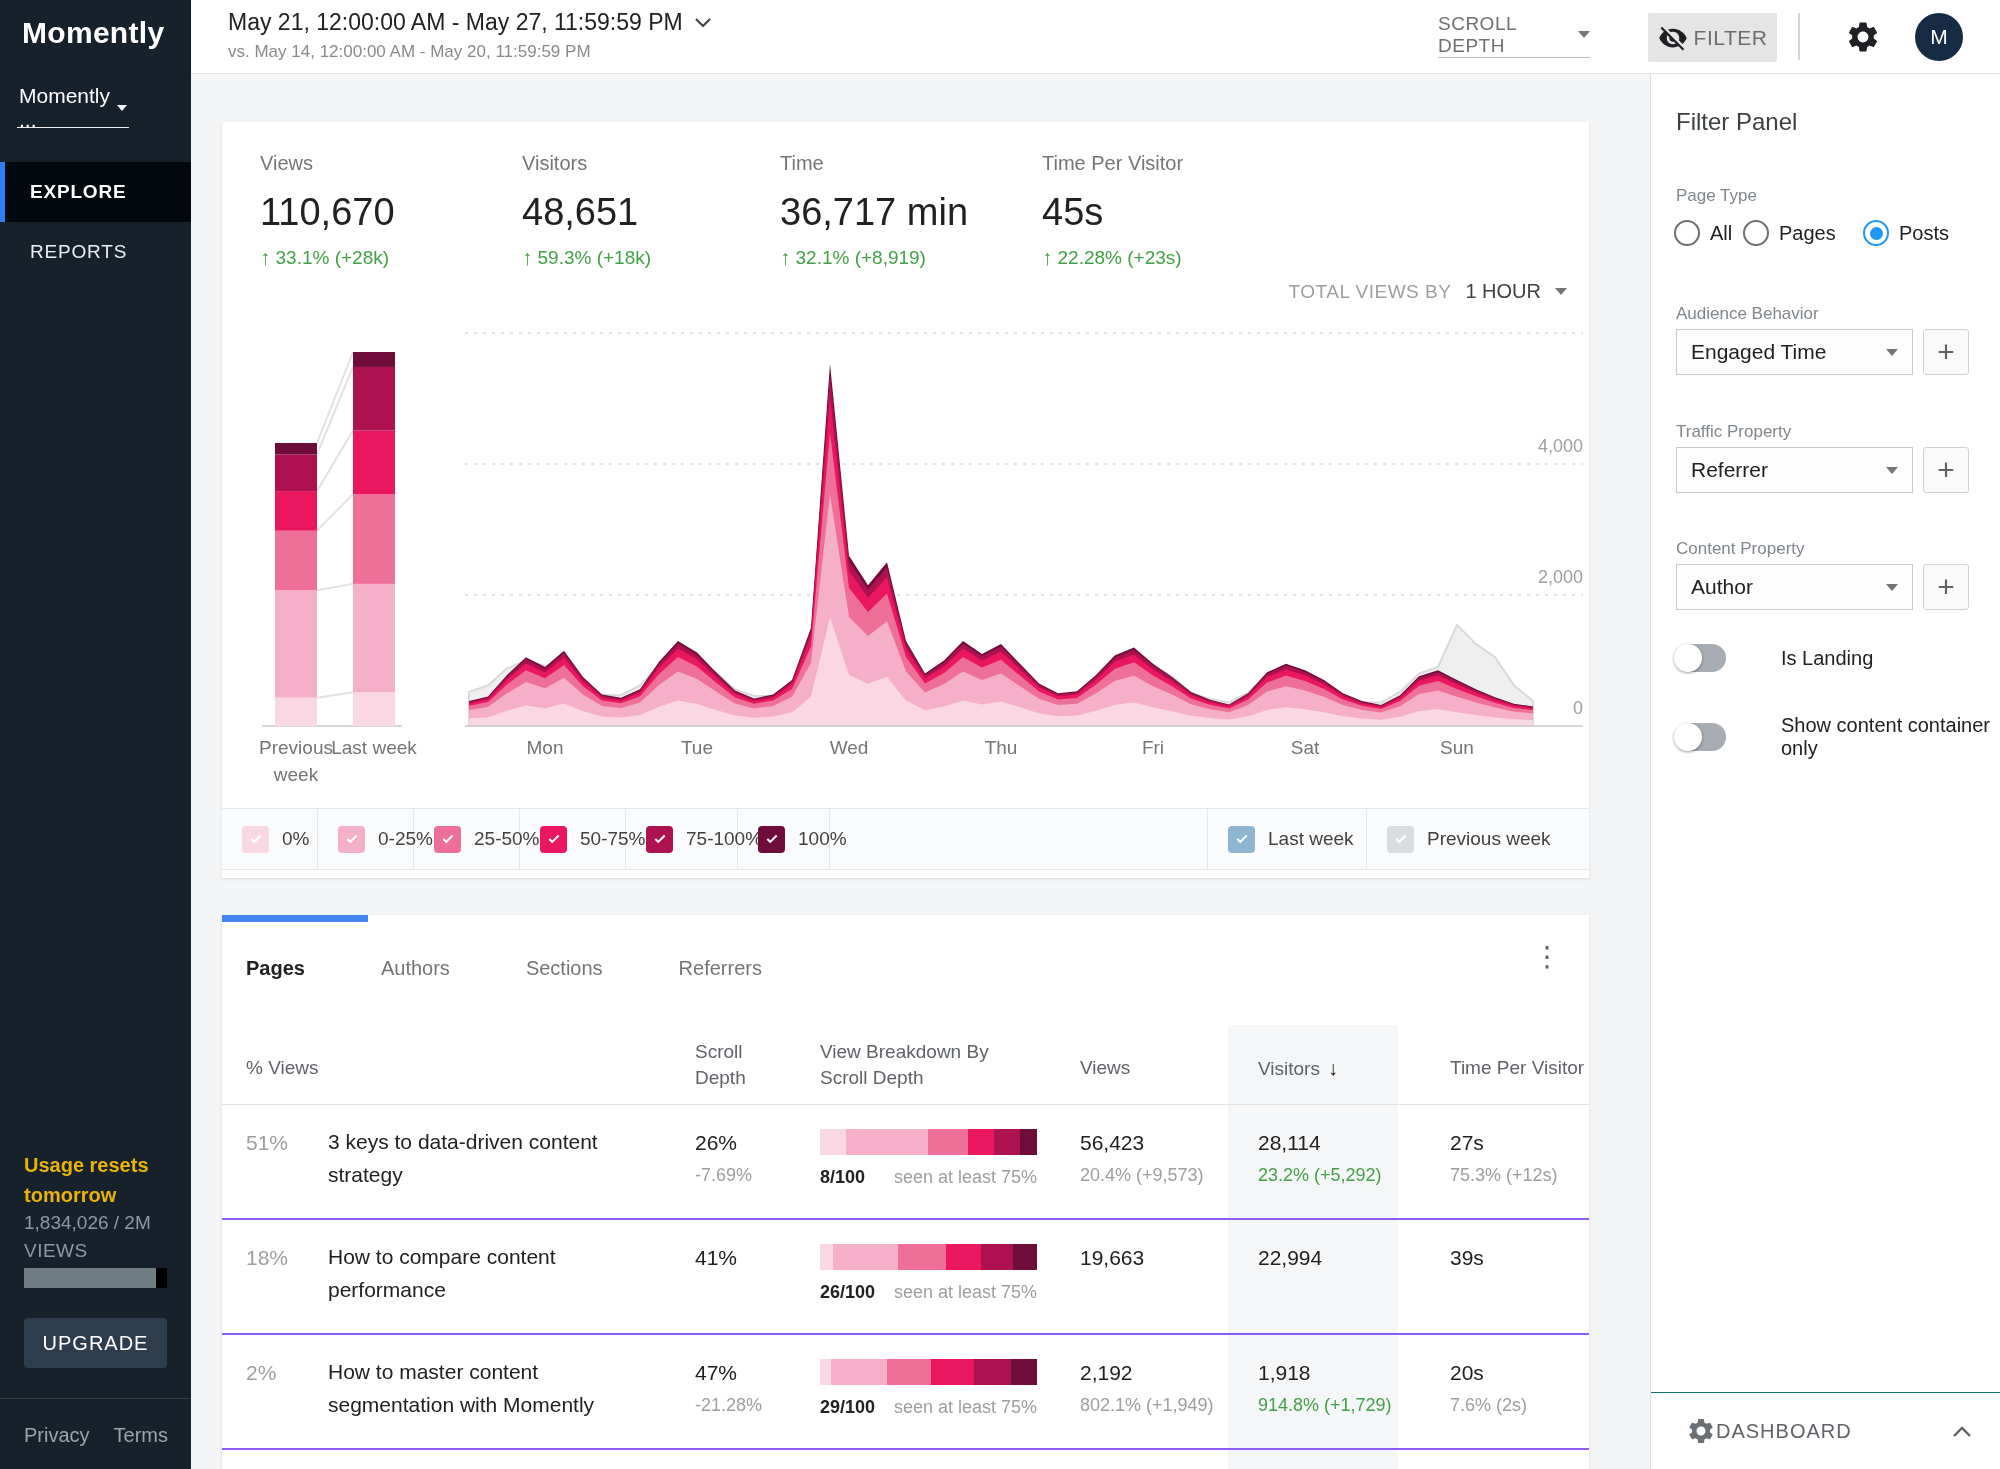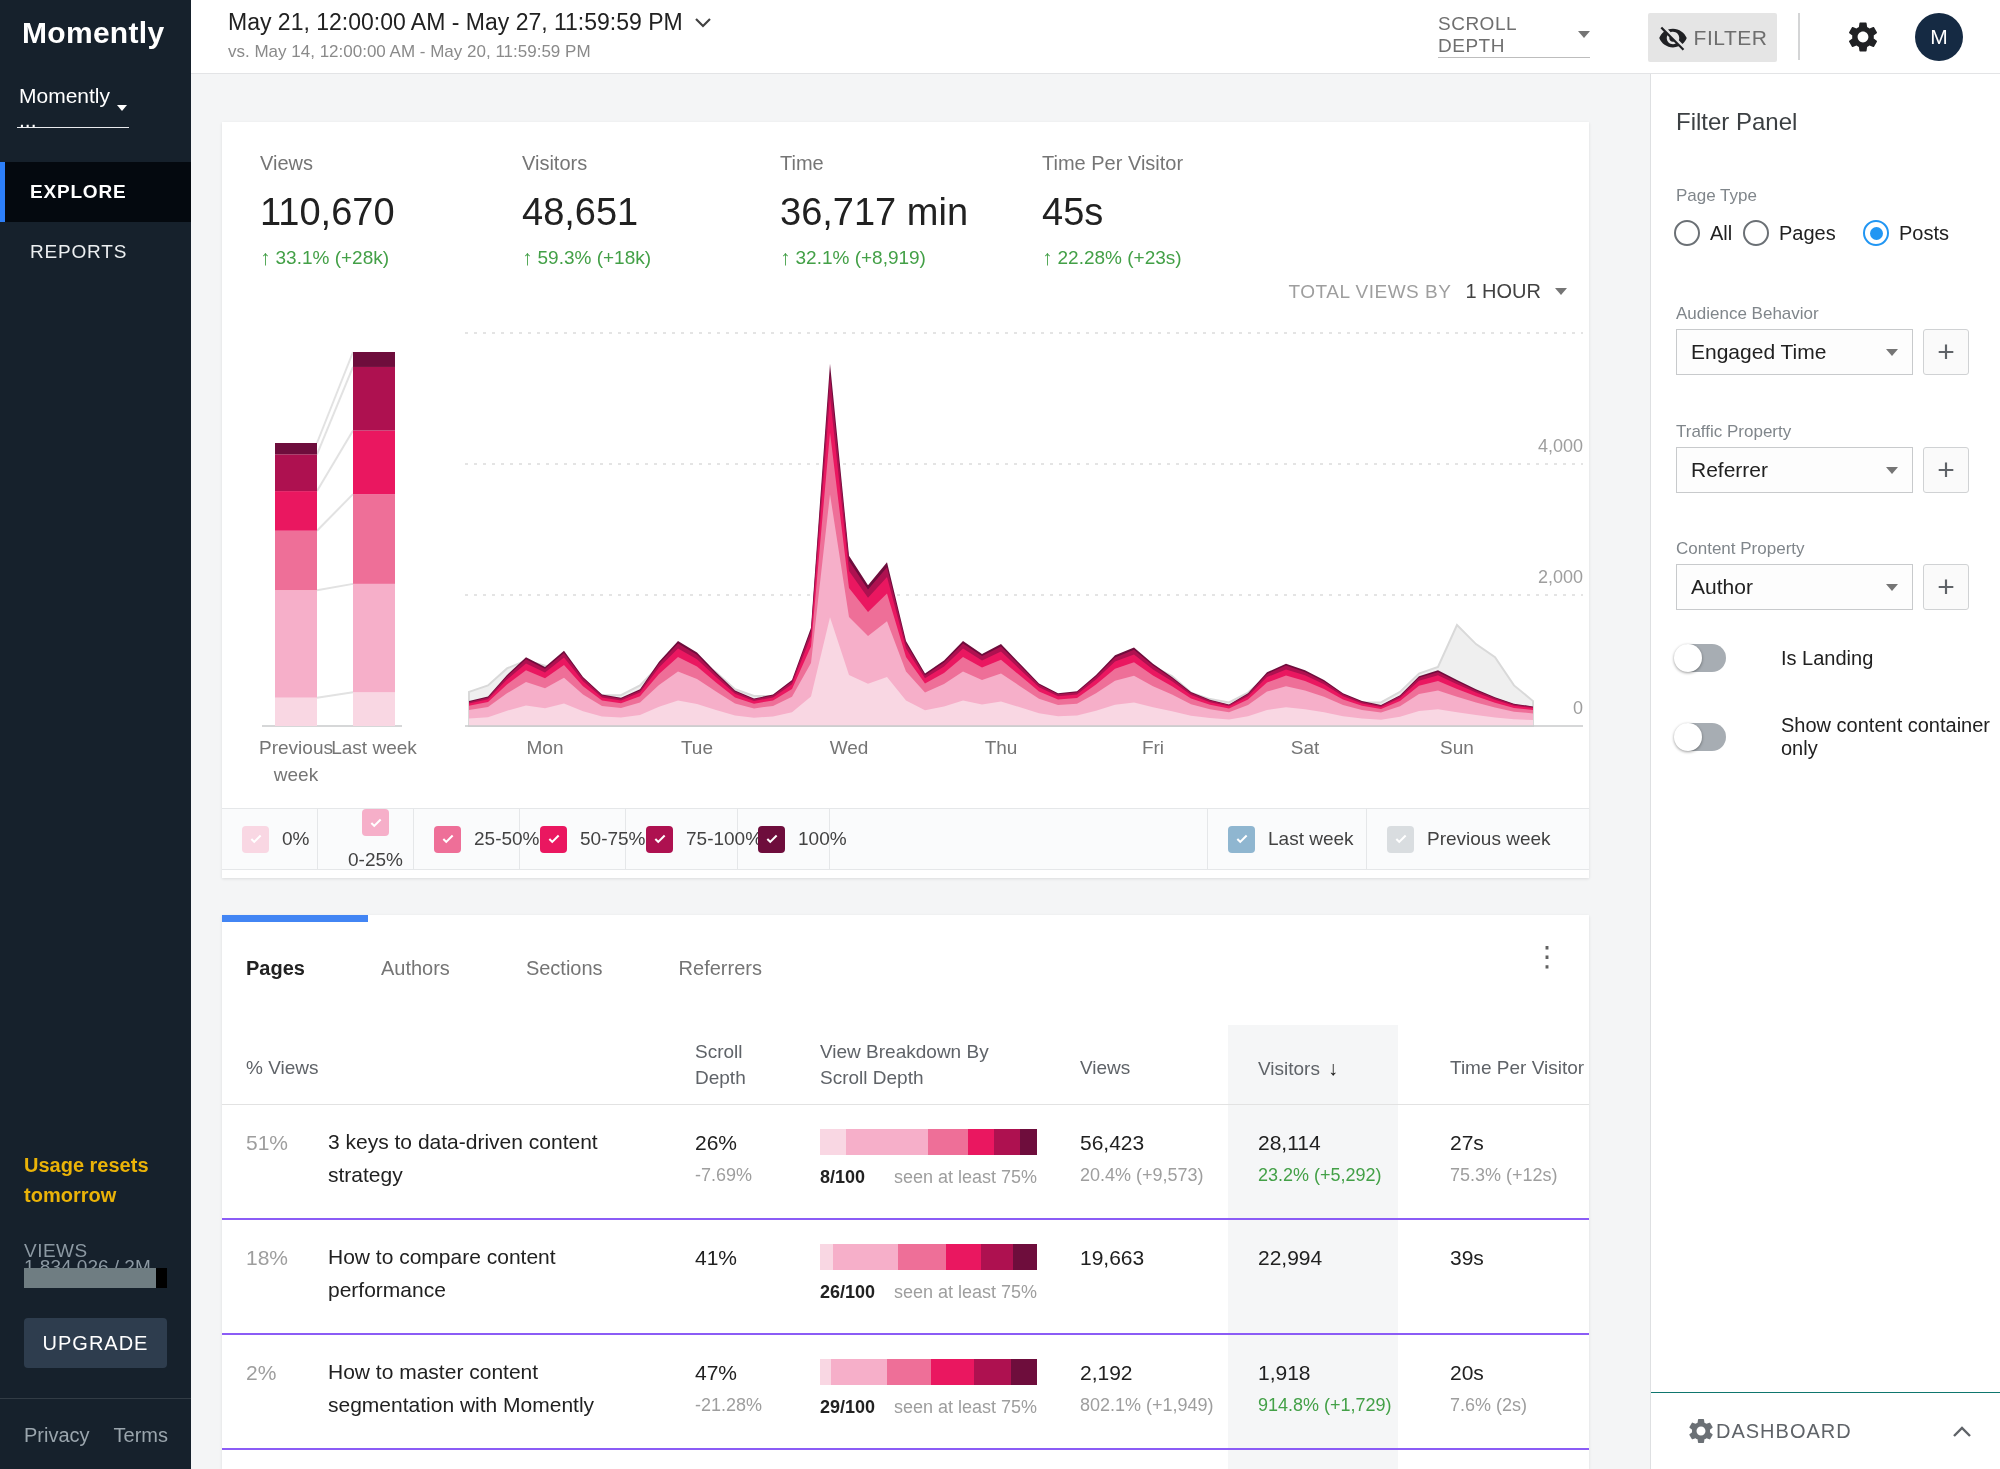--- a/index.html
+++ b/index.html
@@ -8,21 +8,21 @@
 
   
   .sidebar{position:absolute;left:0;top:0;width:191px;height:1469px;background:#16212C;z-index:6}
   .logo{position:absolute;left:22px;top:16px;font-size:30px;font-weight:bold;color:#fff;letter-spacing:.3px}
   .proj-select{position:absolute;left:17px;top:88px;width:112px;height:40px;border-bottom:1px solid #E8EAED;color:#fff;font-size:21px;display:flex;align-items:center;justify-content:space-between;padding:0 2px}
   .caret{width:0;height:0;border-left:6px solid transparent;border-right:6px solid transparent;border-top:7px solid #757575}
   .caret.white{border-top-color:#fff;border-left-width:5px;border-right-width:5px;border-top-width:6px}
   .nav-item{position:absolute;left:0;width:191px;height:60px;display:flex;align-items:center;padding-left:30px;font-size:19px;letter-spacing:.8px;color:#ECEFF1;cursor:pointer}
   .nav-item.active{background:#04090F;border-left:5px solid #2D7FF9;padding-left:25px;font-weight:bold;color:#fff}
   .usage-title{position:absolute;left:24px;top:1150px;width:140px;font-size:20px;font-weight:bold;color:#eab308;line-height:30px}
-  .usage-count{position:absolute;left:24px;top:1256px;font-size:19px;color:#8C99A3}
+  .usage-count{position:absolute;left:24px;top:1212px;font-size:19px;color:#8C99A3}
   .usage-unit{position:absolute;left:24px;top:1240px;font-size:19px;color:#8C99A3;letter-spacing:.5px}
   .progress{position:absolute;left:24px;top:1268px;width:143px;height:20px;background:#000}
   .progress>div{height:100%;background:#6F7D82}
   .upgrade{position:absolute;left:24px;top:1318px;width:143px;height:50px;background:#2E3D4E;border:none;border-radius:4px;color:#fff;font-size:20px;letter-spacing:1px;font-family:inherit;cursor:pointer}
   .side-divider{position:absolute;left:0;top:1398px;width:191px;border-top:1px solid rgba(255,255,255,.12)}
   .side-links{position:absolute;left:24px;top:1424px;display:flex;gap:24px;font-size:20px;color:#9AA5AD}
   .side-links span{cursor:pointer}
 
   
   .topbar{position:absolute;left:191px;top:0;width:1809px;height:74px;background:#fff;border-bottom:1px solid #E3E4E6;z-index:5}
@@ -252,21 +252,21 @@
       </svg>
     <div class="legend" id="legend">
         <div class="lcell" style="width: 96px;">
           <span class="checkbox" style="background: rgb(249, 215, 227);">
             <svg width="16" height="14" viewBox="0 0 24 24">
               <path d="M20 6L9 17l-5-5" stroke="#fff" stroke-width="3.5" fill="none"></path>
             </svg>
           </span>
           <span class="llabel">0%</span>
         </div>
-        <div class="lcell" style="width: 96px; flex-direction: column;">
+        <div class="lcell" style="width: 96px;">
           <span class="checkbox" style="background: rgb(246, 175, 201);">
             <svg width="16" height="14" viewBox="0 0 24 24">
               <path d="M20 6L9 17l-5-5" stroke="#fff" stroke-width="3.5" fill="none"></path>
             </svg>
           </span>
           <span class="llabel">0-25%</span>
         </div>
         <div class="lcell" style="width: 106px;">
           <span class="checkbox" style="background: rgb(238, 111, 152);">
             <svg width="16" height="14" viewBox="0 0 24 24">

